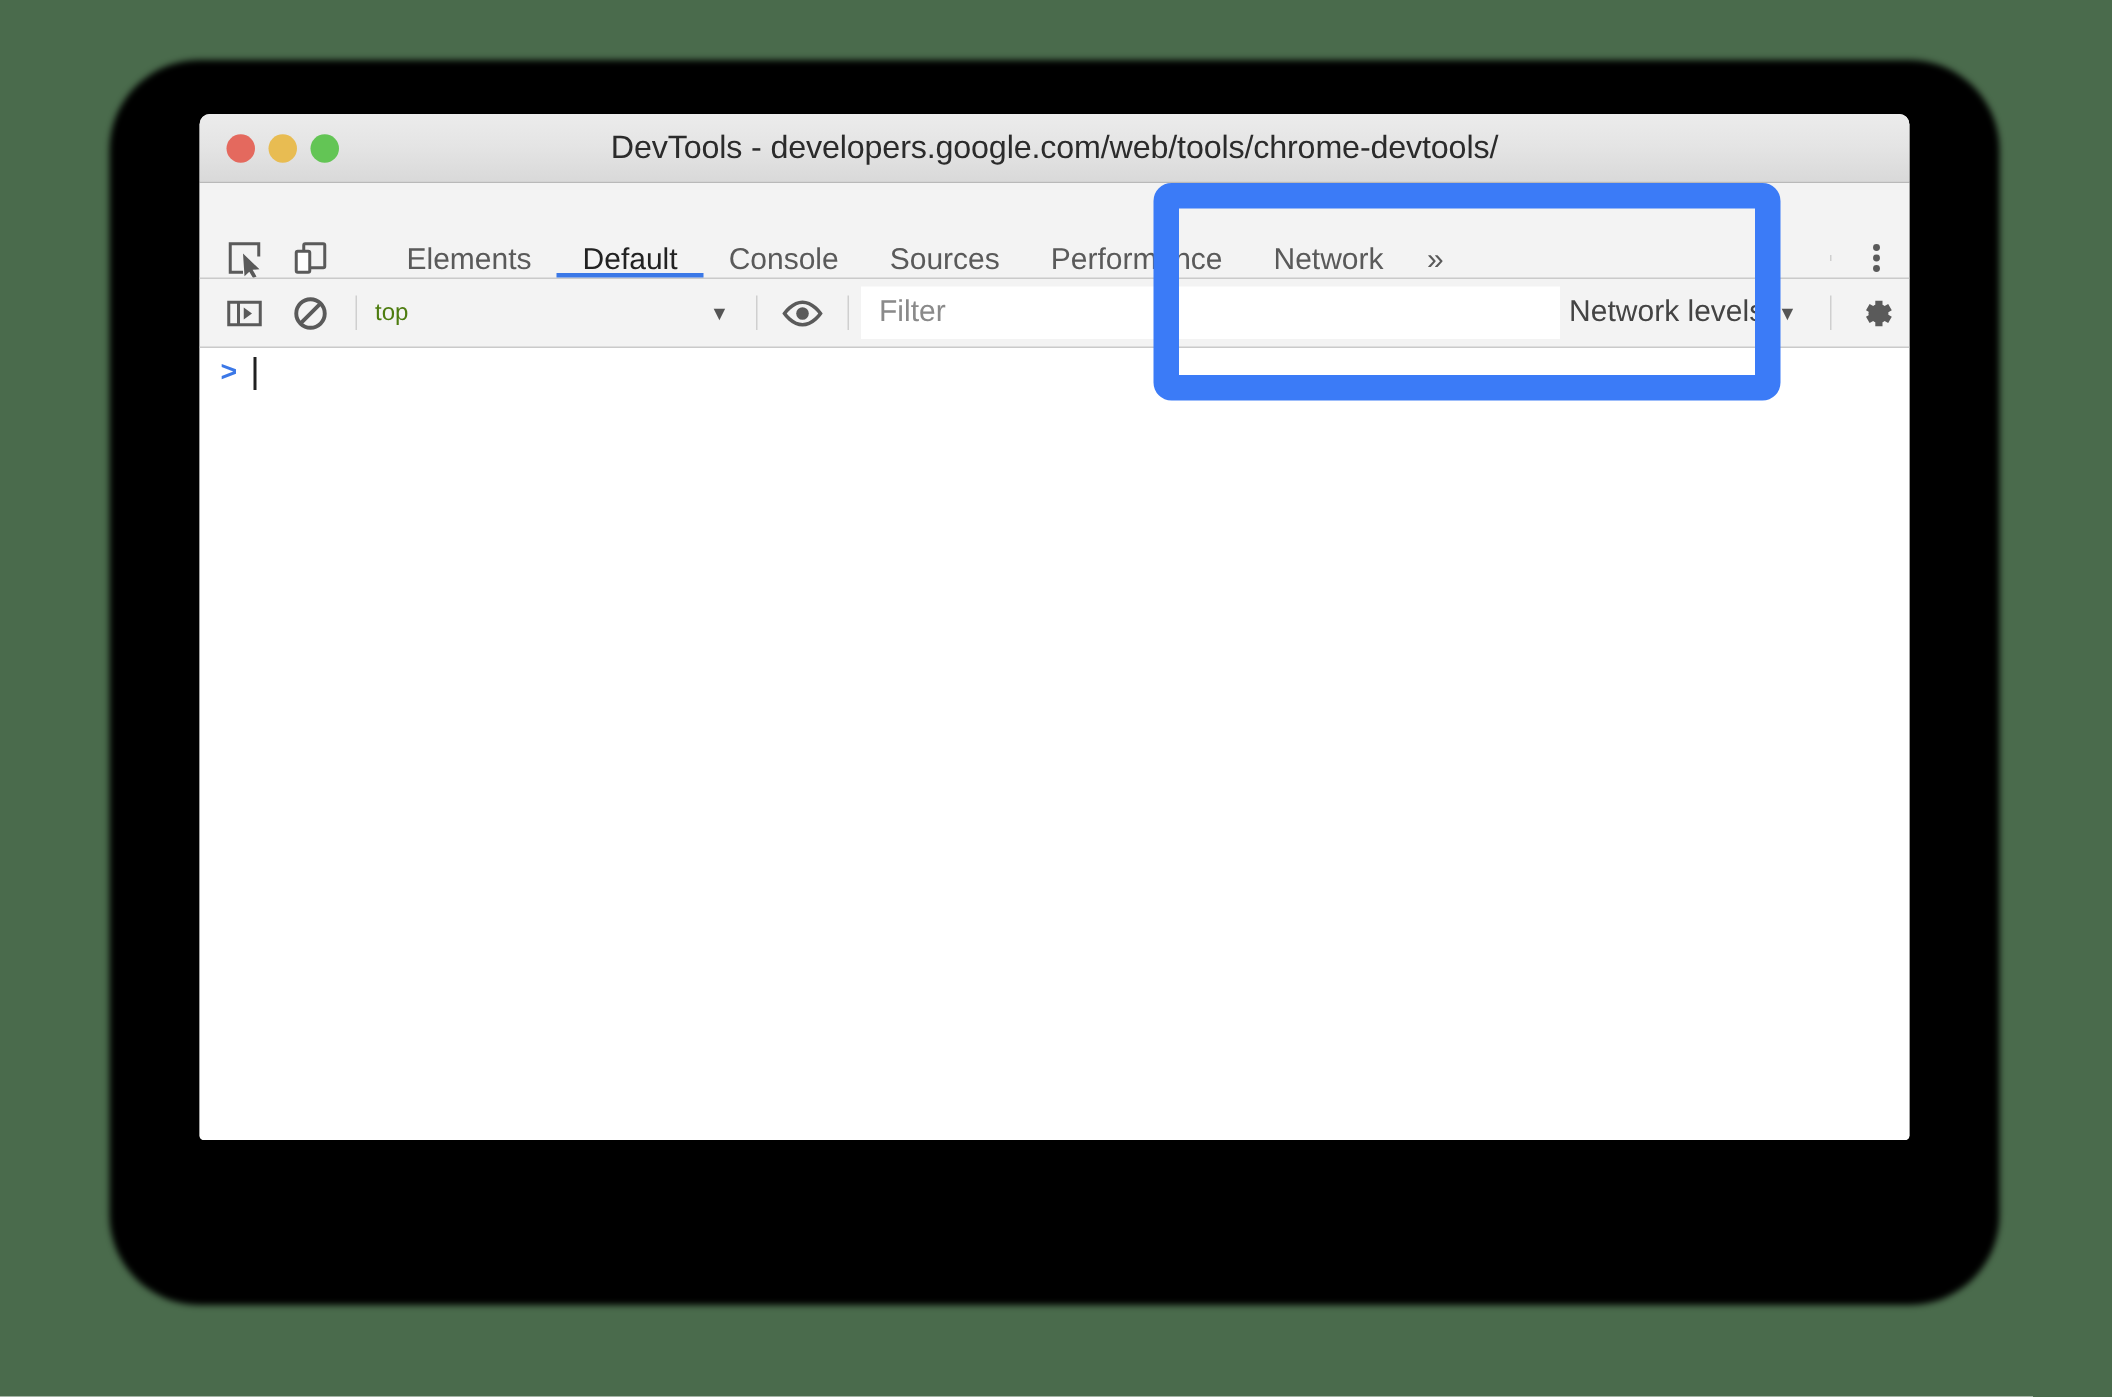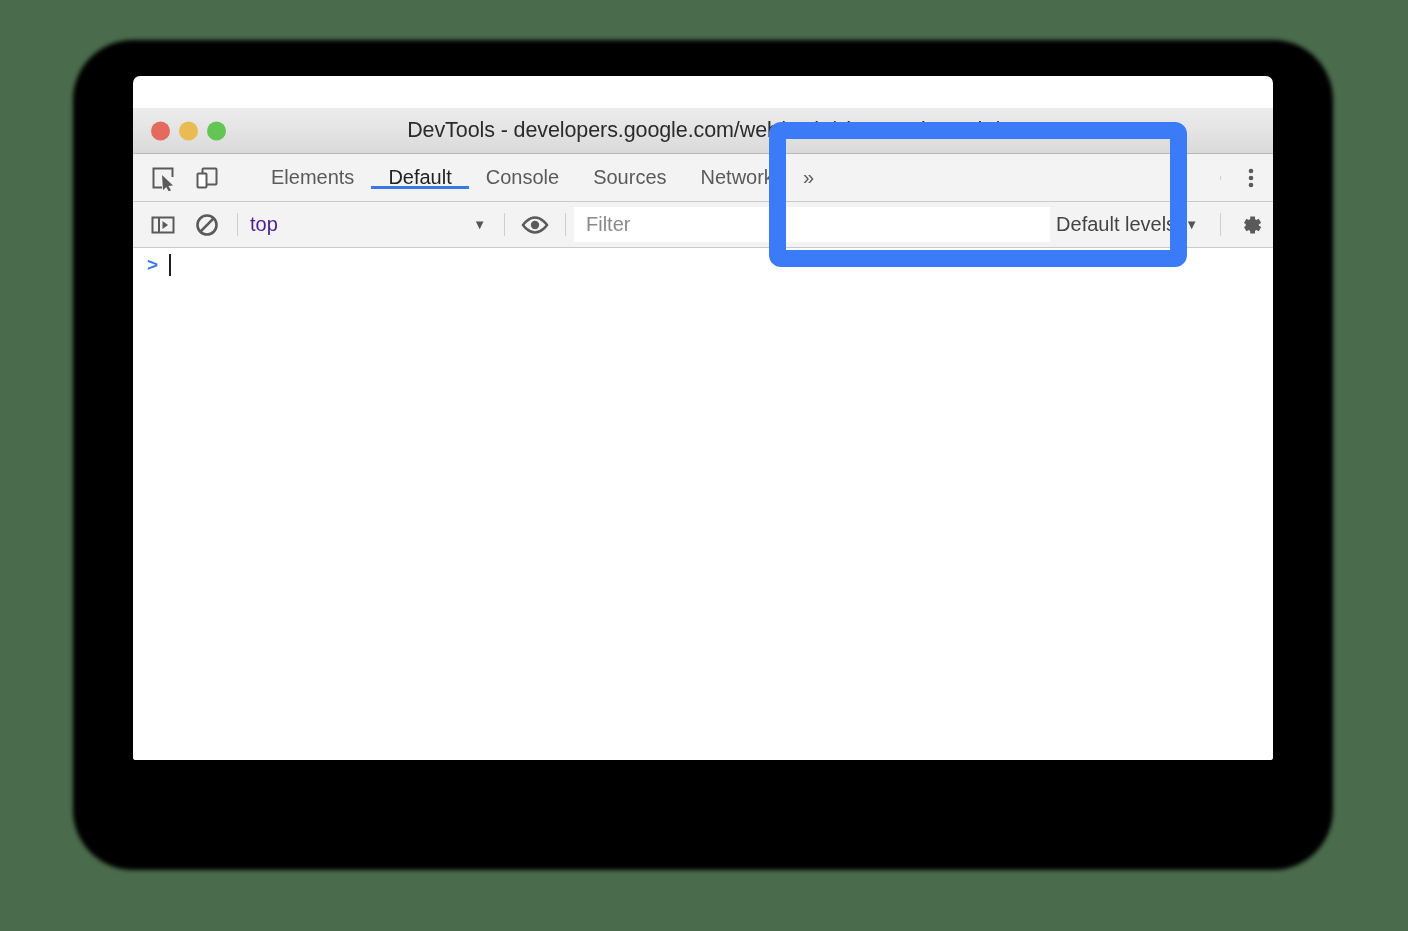--- a/index.html
+++ b/index.html
@@ -42,21 +42,20 @@
   }
 
   
   #title-bar {
     position: relative;
     height: 46px;
     background: linear-gradient(to bottom, #ececec 0%, #e4e4e4 50%, #d9d9d9 100%);
     border-bottom: 1px solid #b9b9b9;
     display: flex;
     align-items: center;
-    margin-top: 32px;
   }
 
   #traffic-lights {
     position: absolute;
     left: 18px;
     top: 50%;
     transform: translateY(-50%);
     display: flex;
     gap: 9px;
   }
@@ -75,25 +74,25 @@
     text-align: center;
     font-size: 21.5px;
     color: #2b2b2b;
     letter-spacing: -0.1px;
     white-space: nowrap;
   }
 
   
   #tab-toolbar {
     position: relative;
-    height: 48px;
+    height: 64px;
     background: #f3f3f3;
     border-bottom: 1px solid #cacaca;
     display: flex;
-    align-items: center;
+    align-items: flex-end;
   }
 
   .tb-icon-btn {
     width: 44px;
     display: flex;
     align-items: center;
     justify-content: center;
     cursor: pointer;
   }
   #inspect-button { margin-left: 8px; }
@@ -157,22 +156,22 @@
   #sidebar-toggle-button { margin-left: 8px; }
 
   #context-selector {
     display: flex;
     align-items: center;
     min-width: 250px;
     padding: 0 10px 0 4px;
     cursor: pointer;
   }
   #context-label {
-    font-size: 20px;
-    color: #4c1d95;
+    font-size: 16px;
+    color: #4d7c0f;
   }
   #context-caret {
     margin-left: auto;
     font-size: 13px;
     color: #555555;
   }
 
   #filter-input-wrap {
     flex: 1;
     display: flex;
@@ -292,20 +291,21 @@
       </span>
     </div>
 
     <div class="tb-divider"></div>
 
     <div id="panel-tabs">
       <div class="panel-tab">Elements</div>
       <div class="panel-tab active">Default</div>
       <div class="panel-tab">Console</div>
       <div class="panel-tab">Sources</div>
+      <div class="panel-tab">Performance</div>
       <div class="panel-tab">Network</div>
       <div id="tabs-overflow">»</div>
     </div>
 
     <div id="tab-toolbar-right">
       <div class="tb-divider"></div>
       <div class="tb-icon-btn">
         <span>
           <svg width="26" height="26" viewBox="0 0 26 26">
             <circle cx="13" cy="6" r="2.3" fill="#5a5a5a"></circle>
@@ -356,21 +356,21 @@
       </span>
     </div>
 
     <div class="tb-divider"></div>
 
     <div id="filter-input-wrap">
       <input id="filter-input" type="text" placeholder="Filter" style="">
     </div>
 
     <div id="level-selector">
-      <span id="level-label">Default levels</span>
+      <span id="level-label">Network levels</span>
       <span id="level-caret">▼</span>
     </div>
 
     <div id="filter-toolbar-right">
       <div class="tb-divider"></div>
       <div class="tb-icon-btn">
         <span>
           <svg width="28" height="28" viewBox="0 0 28 28">
             <path d="M14 8.6a5.4 5.4 0 1 0 0 10.8 5.4 5.4 0 0 0 0-10.8zm0 8.1a2.7 2.7 0 1 1 0-5.4 2.7 2.7 0 0 1 0 5.4z" fill="#5a5a5a"></path>
             <path d="M24.2 16.1l-2.3-1.3a8.4 8.4 0 0 0 0-1.6l2.3-1.3-2.4-4.2-2.4 1.3a8.3 8.3 0 0 0-1.4-.8V5.5h-4.8v2.7c-.5.2-1 .5-1.4.8L9.4 7.7 7 11.9l2.3 1.3a8.4 8.4 0 0 0 0 1.6L7 16.1l2.4 4.2 2.4-1.3c.4.3.9.6 1.4.8v2.7h4.8v-2.7c.5-.2 1-.5 1.4-.8l2.4 1.3 2.4-4.2z" fill="#5a5a5a"></path>

